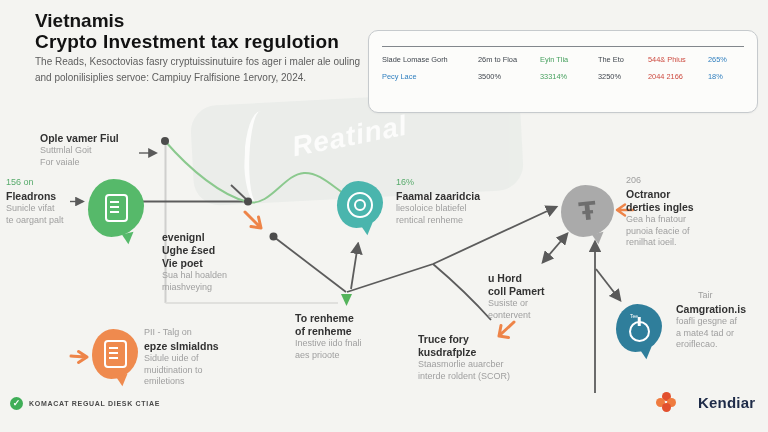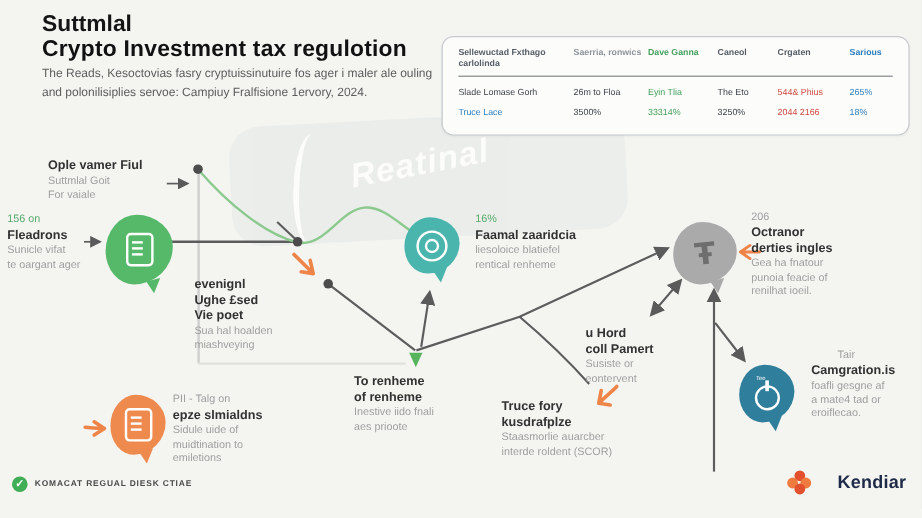--- a/index.html
+++ b/index.html
@@ -119,46 +119,38 @@
     </g>
     <g stroke="#ee8448" stroke-width="3" fill="none" stroke-linecap="round">
       <path d="M245 212 C251 218 256 223 261 228 M261 228 L251 226.5 M261 228 L258.5 217"></path>
       <path d="M514 322 C509 327 504 331 499 336 M499 336 L508.5 337.5 M499 336 L501 325.5"></path>
       <path d="M71 356 C77 356.5 82 357 87 357 M87 357 L78.5 351.5 M87 357 L78.5 362.5"></path>
       <path d="M633 210 L617 210 M617 210 L625 204.5 M617 210 L625 215.5" stroke-width="2.4"></path>
     </g>
   </svg>
 
   <div class="abs hdr">
-    <div class="t1">Suttmlal</div>
+    <div class="t1">Vietnamis</div>
     <div class="t2">Crypto Investment tax regulotion</div>
     <div class="st">The Reads, Kesoctovias fasry cryptuissinutuire fos ager i maler ale ouling</div>
     <div class="st">and polonilisiplies servoe: Campiuy Fralfisione 1ervory, 2024.</div>
   </div>
 
   <div class="abs tbl">
-    <div class="trow">
-      <div class="th">Sellewuctad Fxthago carlolinda</div>
-      <div class="th c-gray">Saerria, ronwics</div>
-      <div class="th c-green">Dave Ganna</div>
-      <div class="th">Caneol</div>
-      <div class="th">Crgaten</div>
-      <div class="th c-blue">Sarious</div>
-    </div>
     <div class="sep"></div>
     <div class="trow data">
       <div class="td">Slade Lomase Gorh</div>
       <div class="td">26m to Floa</div>
       <div class="td c-green">Eyin Tlia</div>
       <div class="td">The Eto</div>
       <div class="td c-red">544&amp; Phius</div>
       <div class="td c-blue">265%</div>
     </div>
     <div class="trow data">
-      <div class="td c-blue">Truce Lace</div>
+      <div class="td c-blue">Pecy Lace</div>
       <div class="td">3500%</div>
       <div class="td c-green">33314%</div>
       <div class="td">3250%</div>
       <div class="td c-red">2044 2166</div>
       <div class="td c-blue">18%</div>
     </div>
   </div>
 
   <div class="blob" style="--c:#56b96a;left:88px;top:179px;width:56px;height:58px">
       <span class="doc"></span>
@@ -180,21 +172,21 @@
   <div class="abs node center" style="left:40px;top:132px;width:125px">
     <div class="nt">Ople vamer Fiul</div>
     <div class="ns">Suttmlal Goit</div>
     <div class="ns">For vaiale</div>
   </div>
 
   <div class="abs node" style="left:6px;top:177px;width:76px">
     <div class="tagg">156 on</div>
     <div class="nt">Fleadrons</div>
     <div class="ns">Sunicle vifat</div>
-    <div class="ns">te oargant ager</div>
+    <div class="ns">te oargant palt</div>
   </div>
 
   <div class="abs node center" style="left:162px;top:231px;width:118px">
     <div class="nt">evenignl</div>
     <div class="nt">Ughe £sed</div>
     <div class="nt">Vie poet</div>
     <div class="ns">Sua hal hoalden</div>
     <div class="ns">miashveying</div>
   </div>
 

